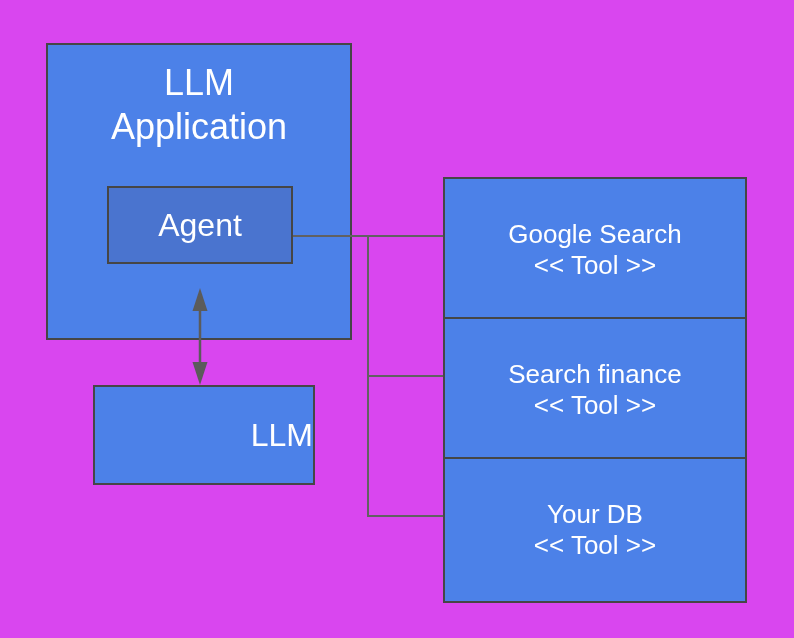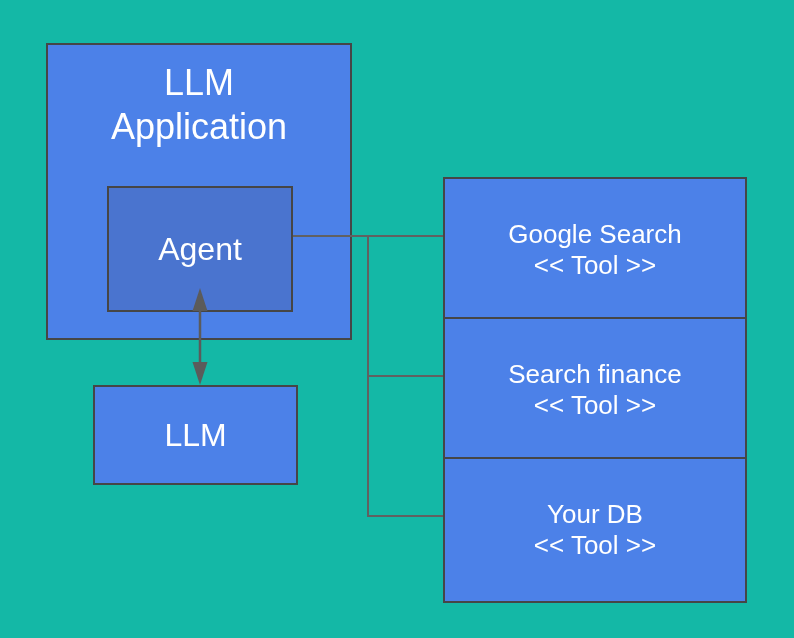--- a/index.html
+++ b/index.html
@@ -5,21 +5,21 @@
   html, body {
     margin: 0;
     padding: 0;
     background: #ffffff;
     font-family: "Liberation Sans", sans-serif;
   }
   .canvas {
     position: relative;
     width: 794px;
     height: 638px;
-    background: #14b8a6;
+    background: #d946ef;
     overflow: hidden;
     text-decoration: underline;
   }
   .node {
     position: absolute;
     box-sizing: border-box;
     border: 2px solid #464646;
     background: #4c81e8;
     color: #ffffff;
     display: flex;
@@ -34,28 +34,29 @@
   }
   .app-title {
     margin: 16px auto 0 auto;
     max-width: 212px;
     font-size: 36px;
     line-height: 44px;
     text-align: center;
   }
   .agent-box {
     left: 107px; top: 186px;
-    width: 186px; height: 126px;
+    width: 186px; height: 78px;
     background: #4a74cf;
     font-size: 32px;
   }
   .llm-box {
     left: 93px; top: 385px;
-    width: 205px; height: 100px;
+    width: 222px; height: 100px;
     font-size: 32px;
+    justify-content: flex-end;
   }
   .tool-box {
     left: 443px;
     width: 304px; height: 146px;
     flex-direction: column;
     font-size: 26px;
     line-height: 31px;
   }
   .tool-google  { top: 177px; }
   .tool-yahoo   { top: 317px; }

